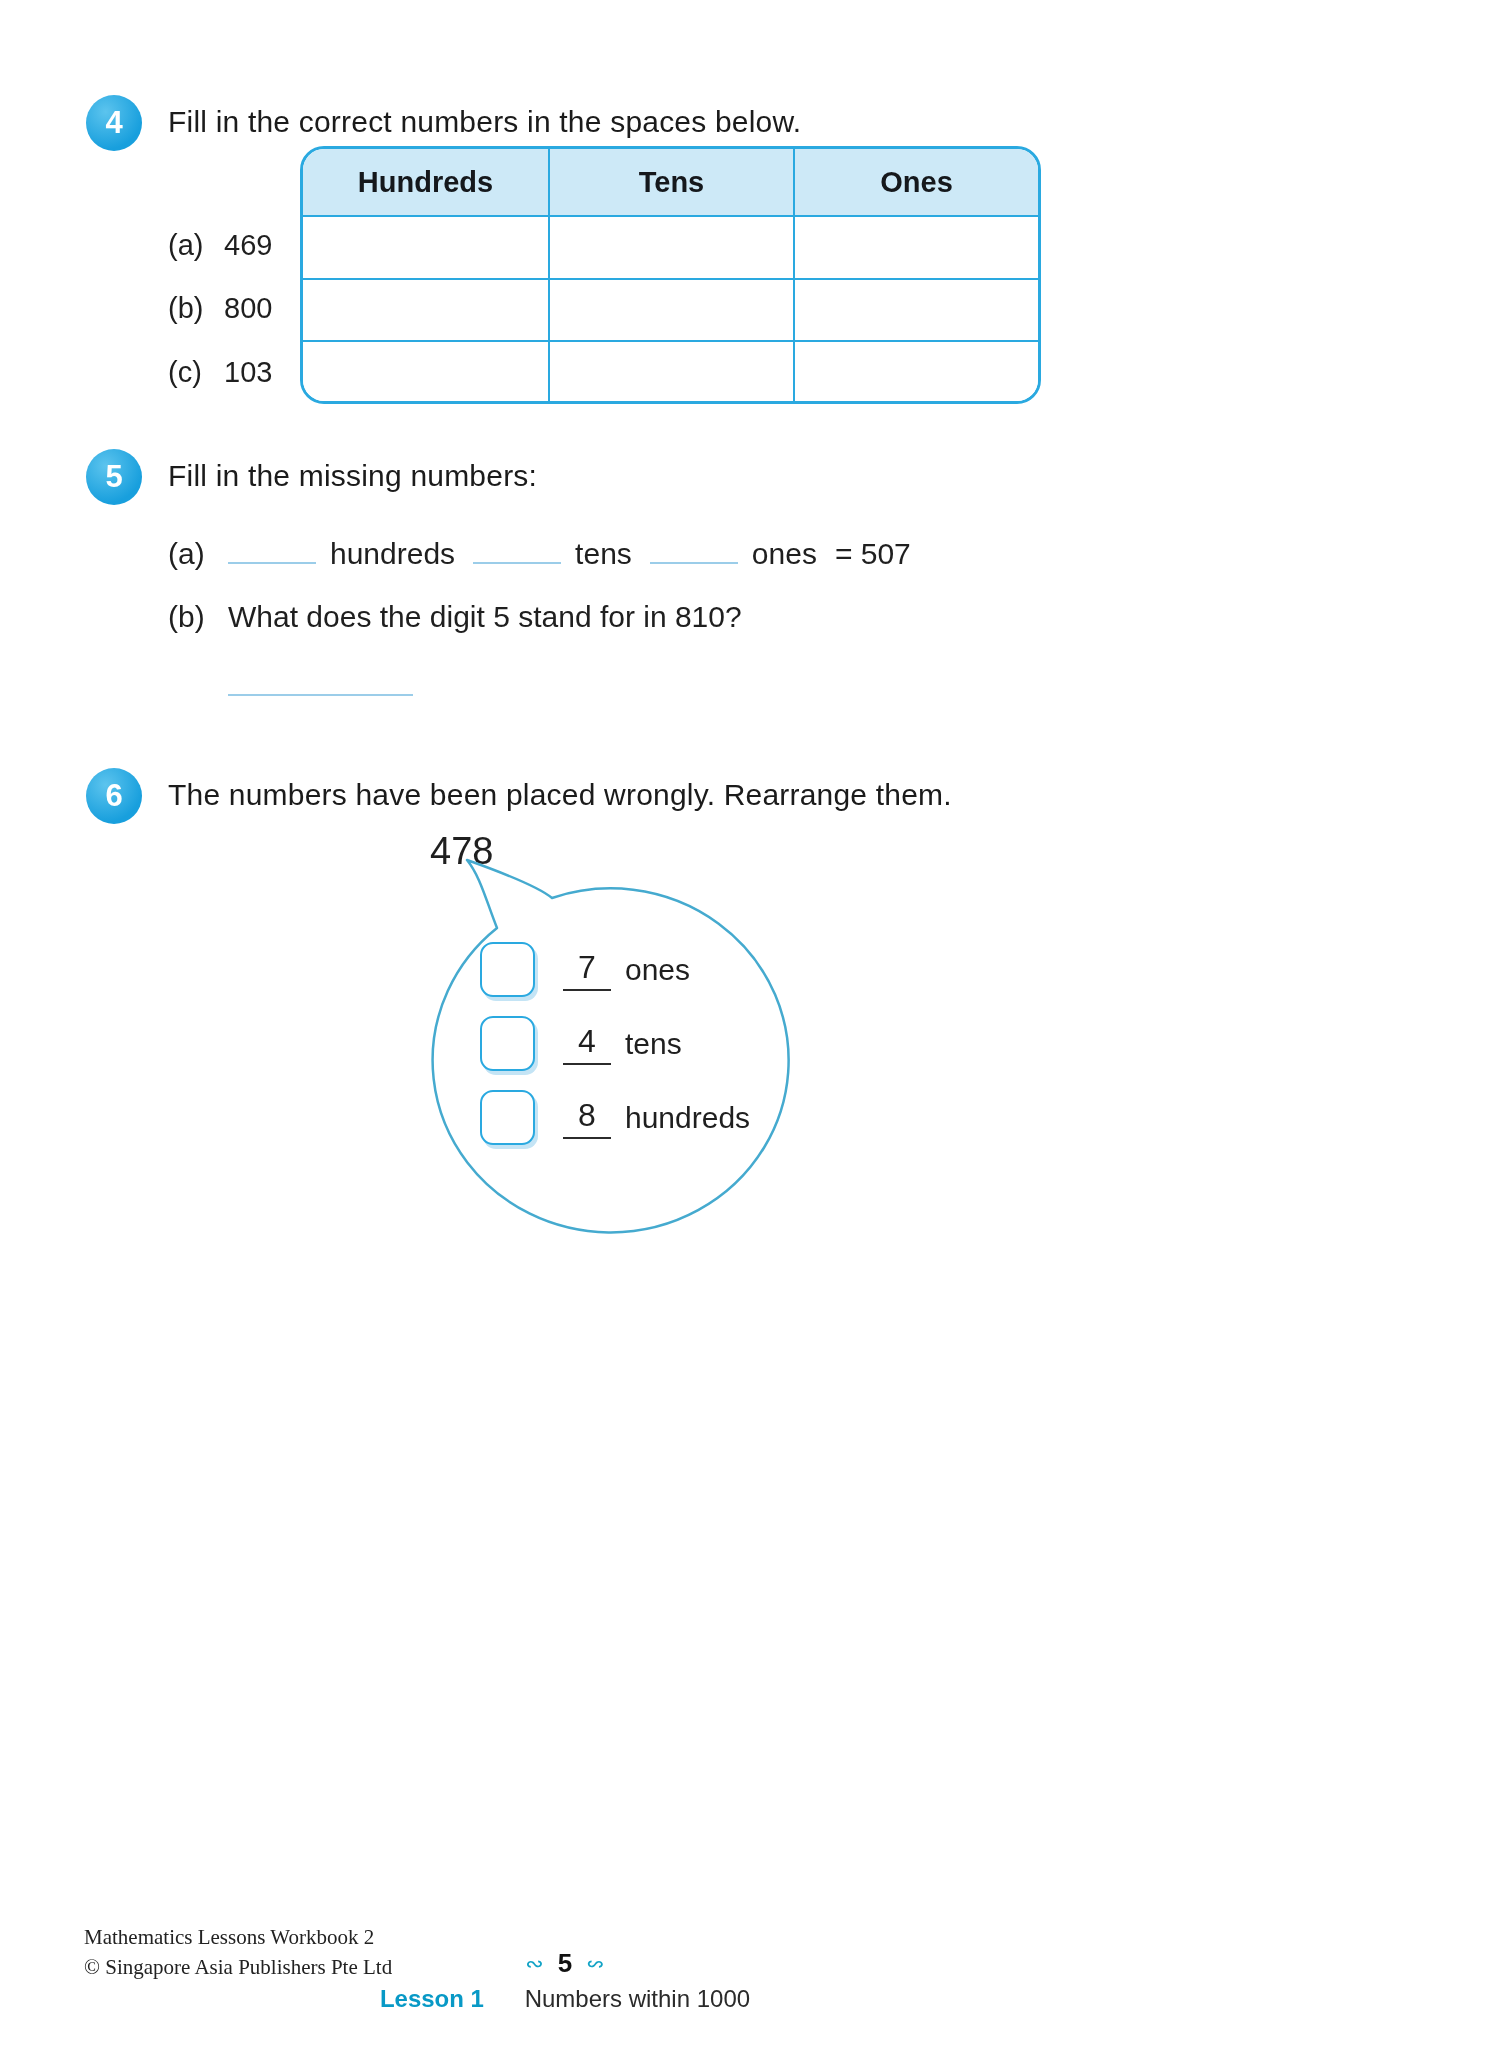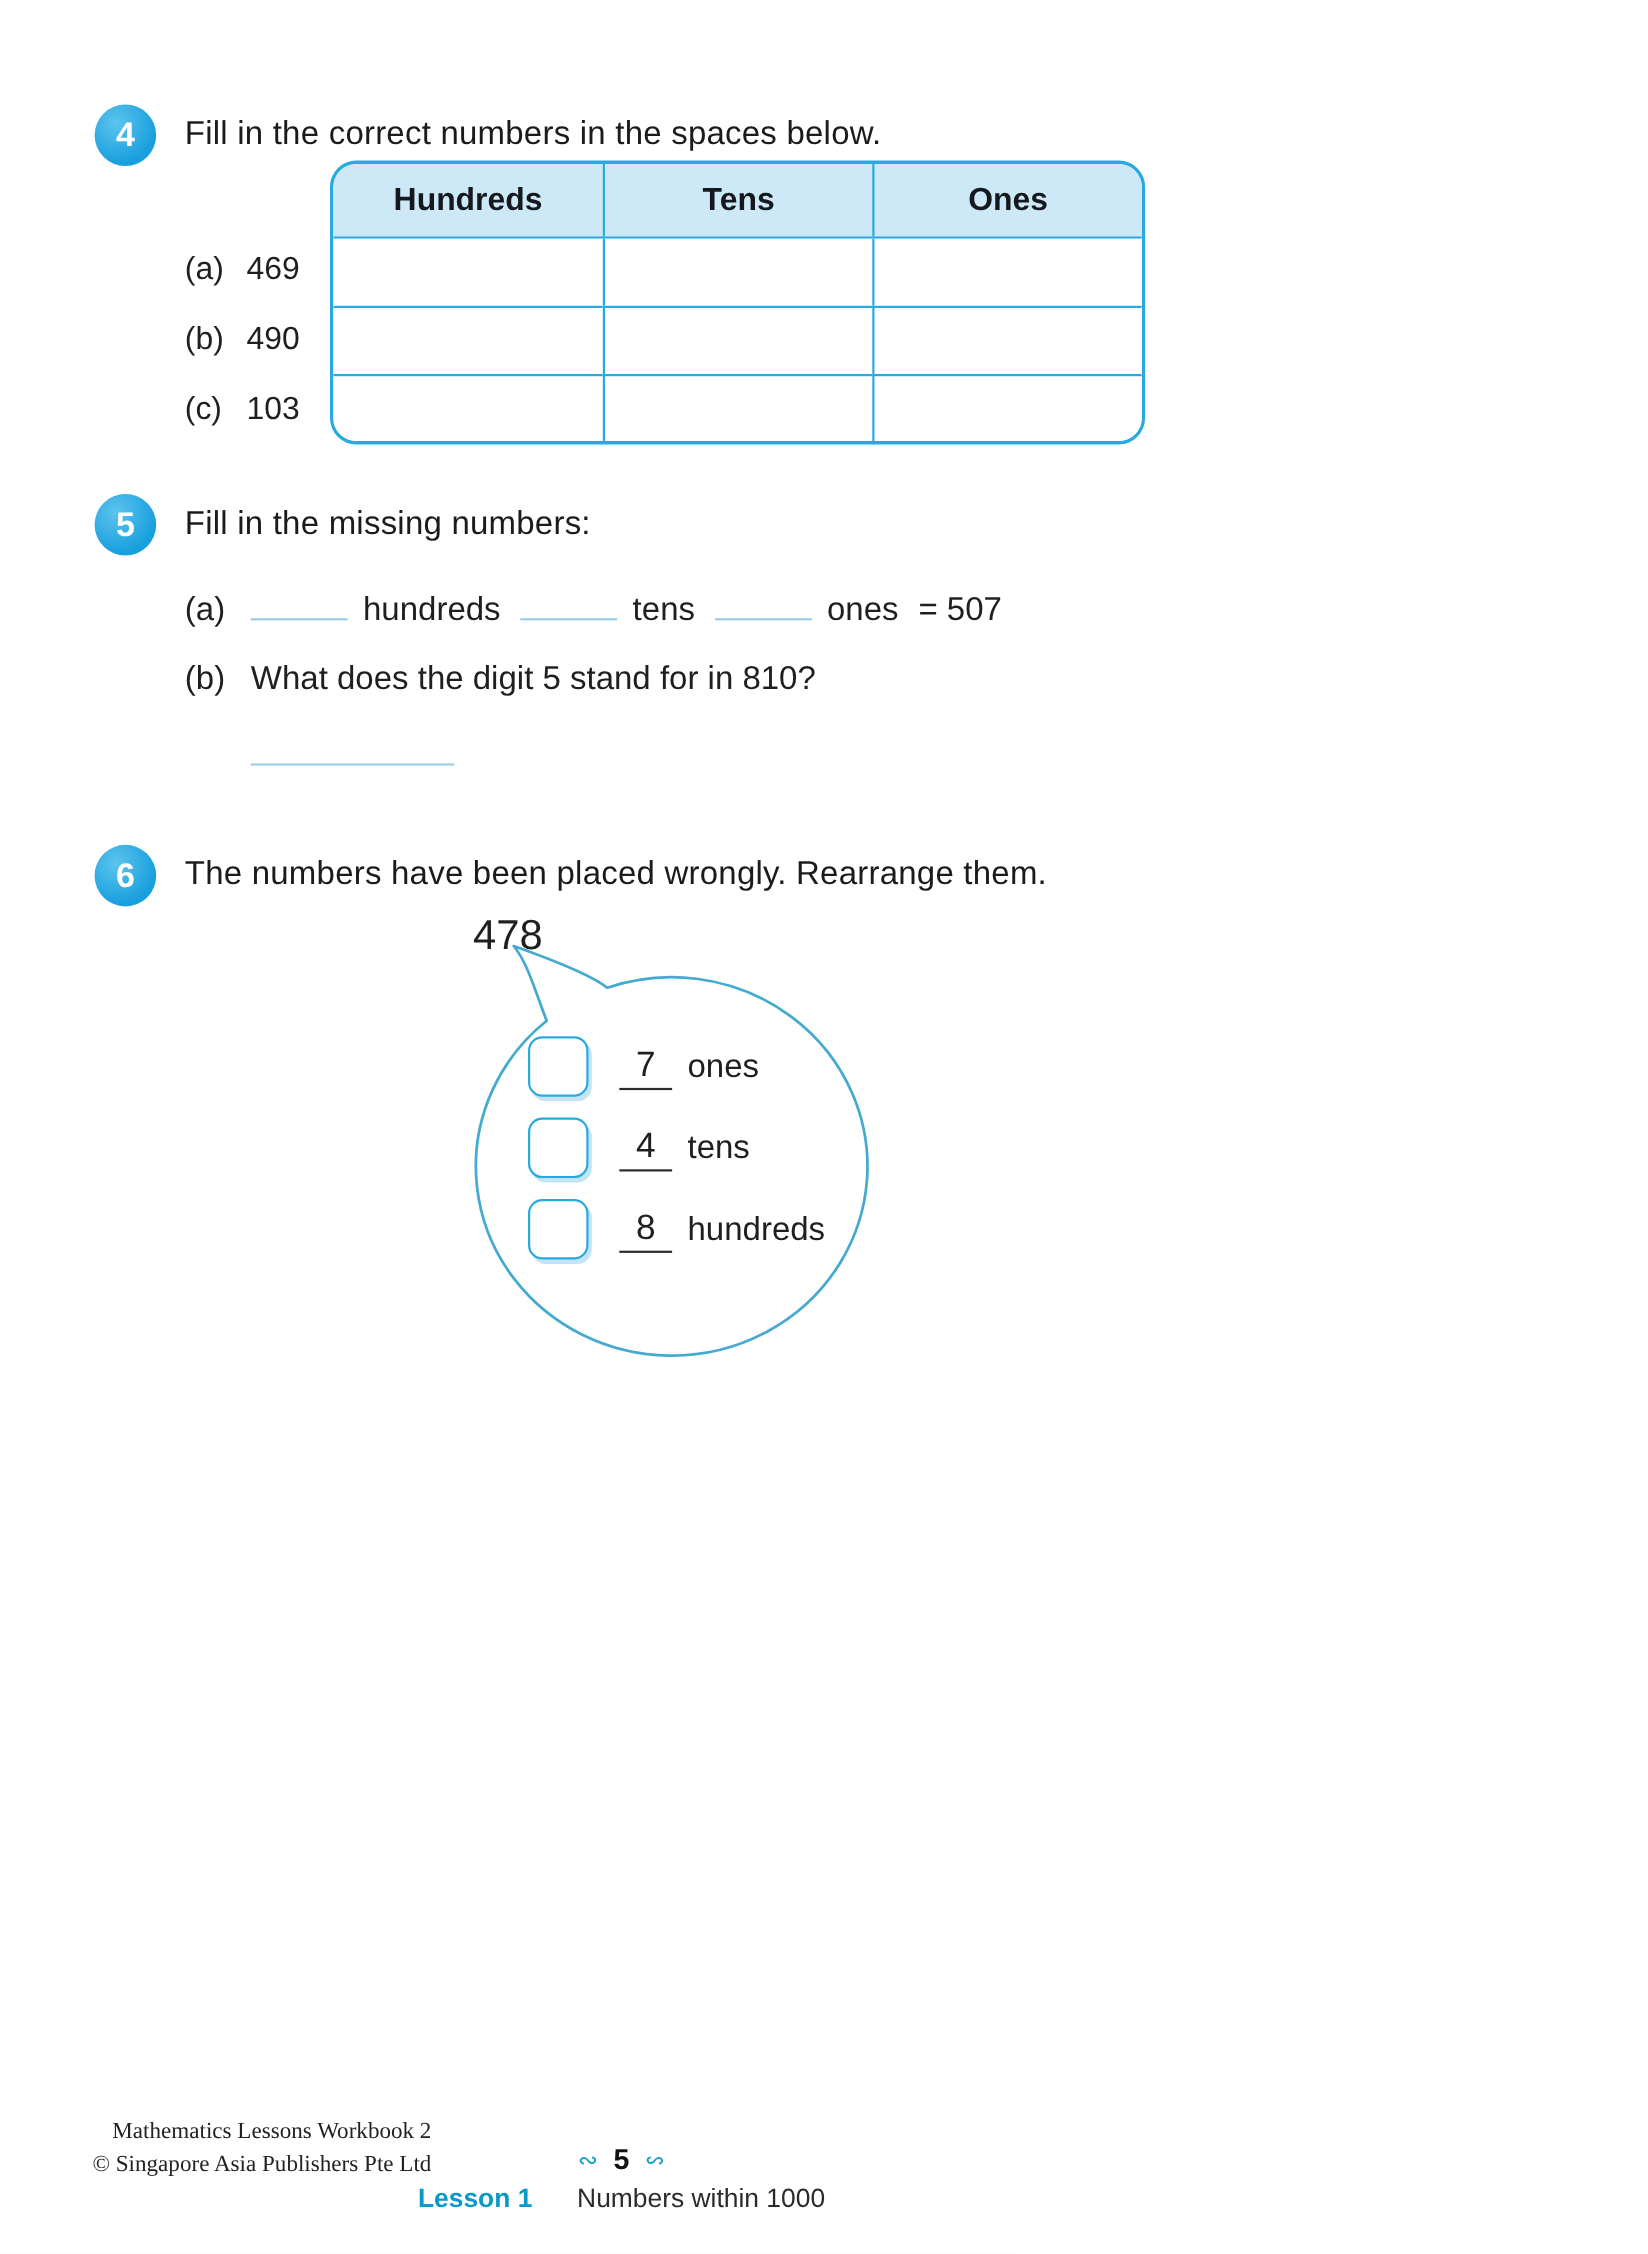--- a/index.html
+++ b/index.html
@@ -134,21 +134,21 @@
     font-size:32px;
     border-bottom:2px solid #2b2b2b;
     padding:0 2px 3px 2px;
   }
   .unit { font-size:30px; }
 
   
   .imprint {
     position:absolute; left:84px; top:1922px;
     font-family:"Liberation Serif", serif;
-    font-size:21px; line-height:1.45; color:#222;text-align:right;
+    font-size:21px; line-height:1.45; color:#222;
   }
   .footer-center {
     position:absolute; left:330px; top:1948px;
     width:470px; text-align:center;
   }
   .page-number-row {
     display:flex; align-items:center; justify-content:center; gap:14px;
   }
   .ornament { color:#12a3c6; font-size:22px; }
   .ornament.flip { transform:scaleX(-1); display:inline-block; }
@@ -186,21 +186,21 @@
     </div>
   </div>
 
   <div class="pv-rowlabels">
     <div class="pv-rowlabel">
       <span class="lab">(a)</span>
       <span>469</span>
     </div>
     <div class="pv-rowlabel">
       <span class="lab">(b)</span>
-      <span>490</span>
+      <span>800</span>
     </div>
     <div class="pv-rowlabel">
       <span class="lab">(c)</span>
       <span>103</span>
     </div>
   </div>
 
   <div class="badge" style="left:86px; top:449px;">
     <span>5</span>
   </div>

